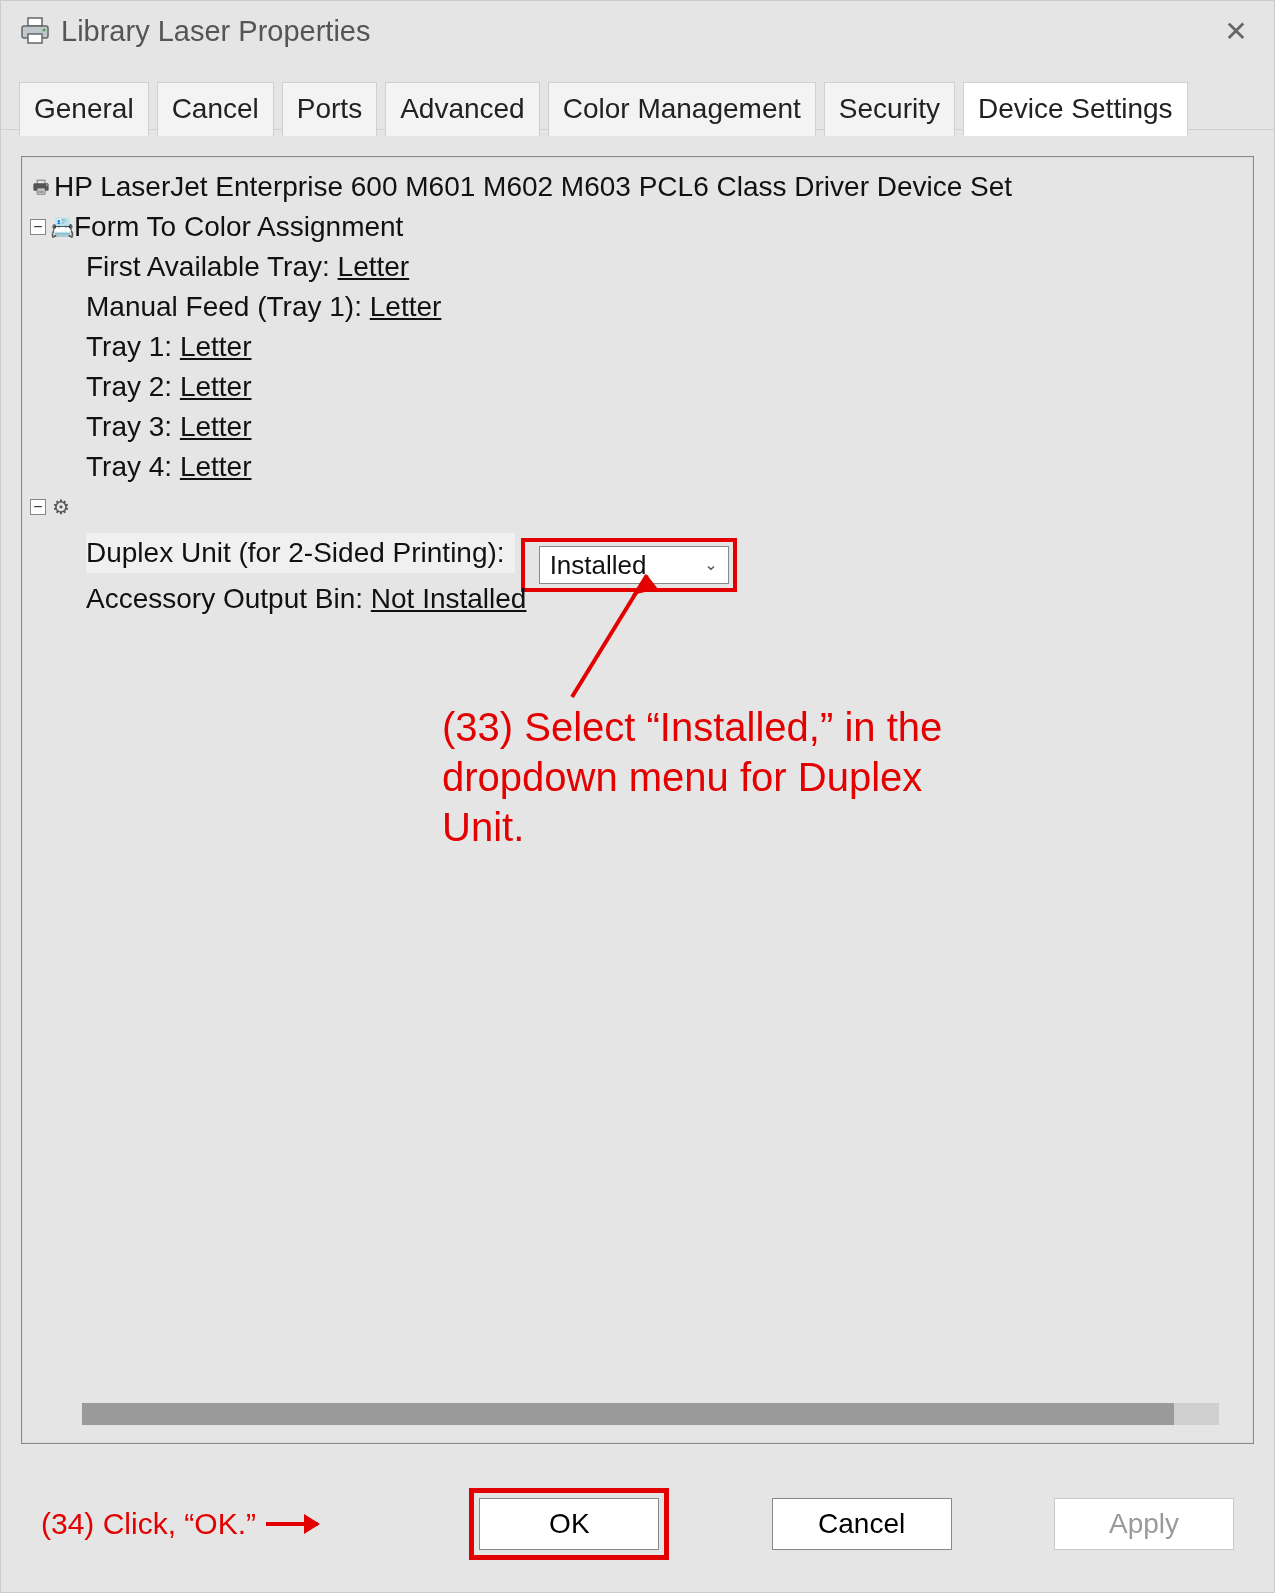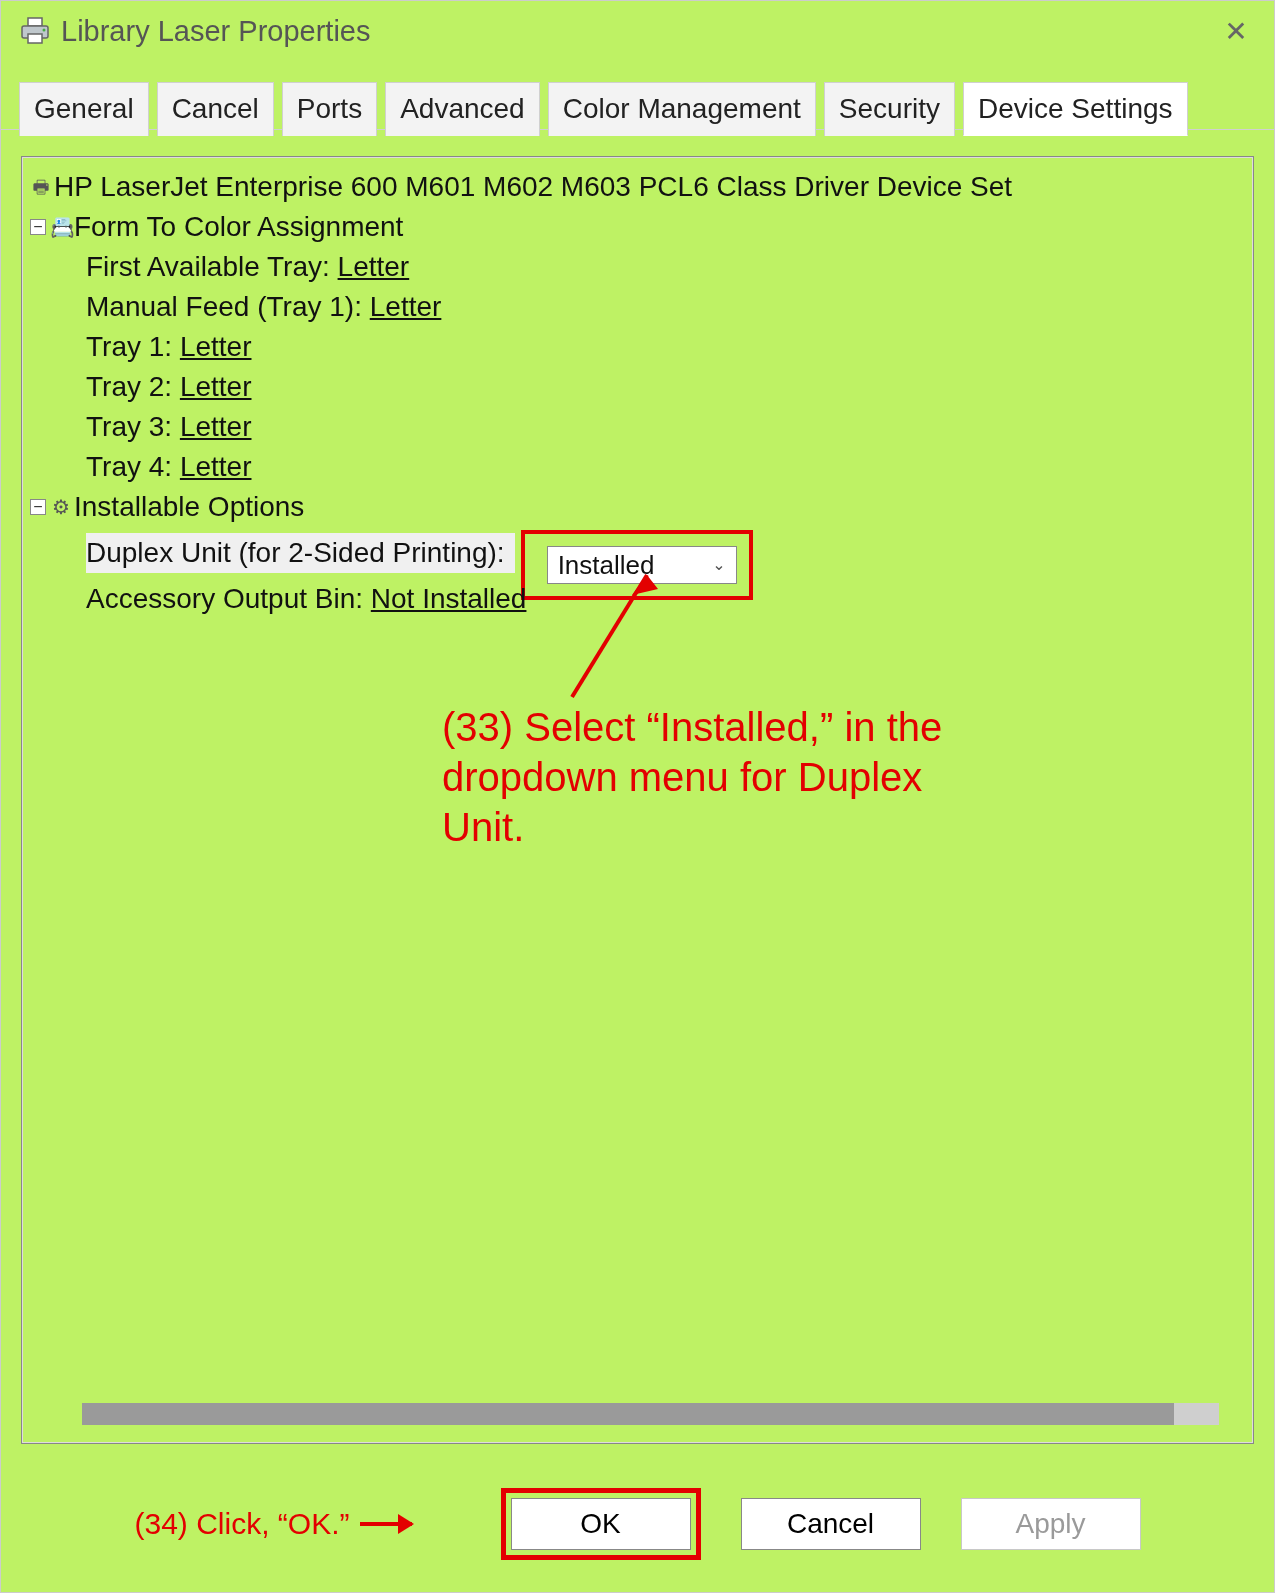--- a/index.html
+++ b/index.html
@@ -10,21 +10,21 @@
       height: 1593px;
       overflow: hidden;
       position: relative;
     }
     .window {
       width: 100%;
       height: 100%;
       border: 1px solid #ccc;
       display: flex;
       flex-direction: column;
-      background: #bef264;
+      background: #e5e5e5;
     }
     .titlebar {
       display: flex;
       align-items: center;
       padding: 10px 18px;
       height: 60px;
     }
     .titlebar .printer-icon {
       width: 32px; height: 28px; margin-right: 10px; flex-shrink: 0;
     }
@@ -106,21 +106,21 @@
       margin-left: 10px;
       cursor: pointer;
       background: #fff;
       justify-content: space-between;
     }
     .dropdown .chev {
       font-size: 16px; color: #555; margin-left: 20px;
     }
     .highlight-box {
       border: 4px solid #e30000;
-      padding: 12px;
+      padding: 4px;
       display: inline-flex;
       margin-left: 6px;
       margin-top: 24px;
     }
     .instr {
       position: absolute;
       color: #e30000;
       font-size: 40px;
       line-height: 1.25;
     }
@@ -133,21 +133,21 @@
     }
     .scroll-thumb {
       position: absolute;
       left: 0; top: 0;
       height: 100%;
       width: 96%;
       background: #9a9a9a;
     }
     .footer {
       display: flex;
-      justify-content: center;
+      justify-content: space-between;
       align-items: center;
       padding: 24px 40px 32px 40px;
       gap: 40px;
     }
     .btn {
       min-width: 180px;
       height: 52px;
       border: 1px solid #888;
       background: #fff;
       font-size: 28px;
@@ -247,21 +247,20 @@
         </div>
         <div class="tree-row">
           <span class="indent"></span><span class="indent"></span>
           <span>Tray 4:</span>&nbsp;
           <span class="underlined">Letter</span>
         </div>
 
         <div class="tree-row">
           <span class="expander">−</span>
           <span class="tree-icon">⚙</span>
-          <span>Installable Options</span>
         </div>
         <div class="tree-row" style="height:52px;">
           <span class="indent"></span>
             <span class="indent"></span>
           <span class="row-selected">
             <span>Duplex Unit (for 2-Sided Printing):</span>
           </span>
           <span class="highlight-box">
             <span class="dropdown">
               <span>Installed</span>

